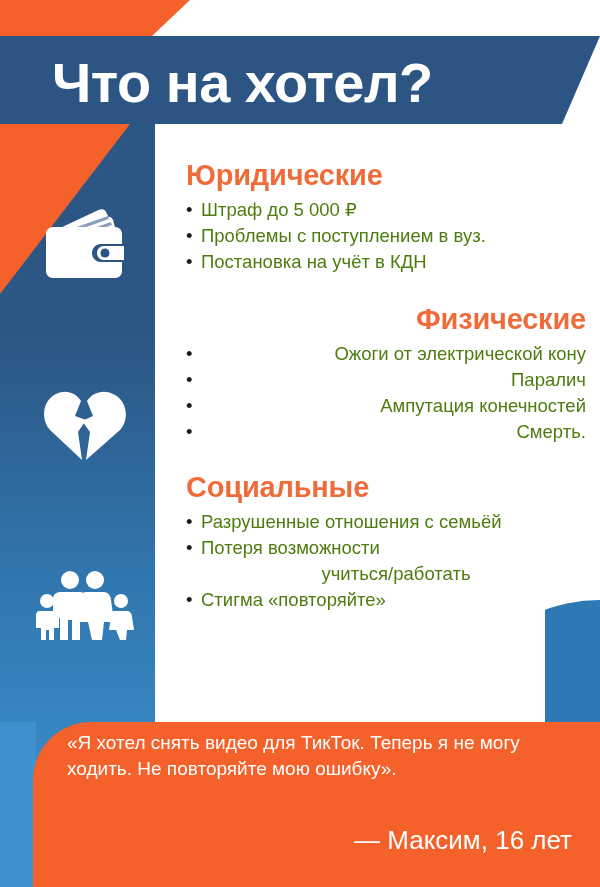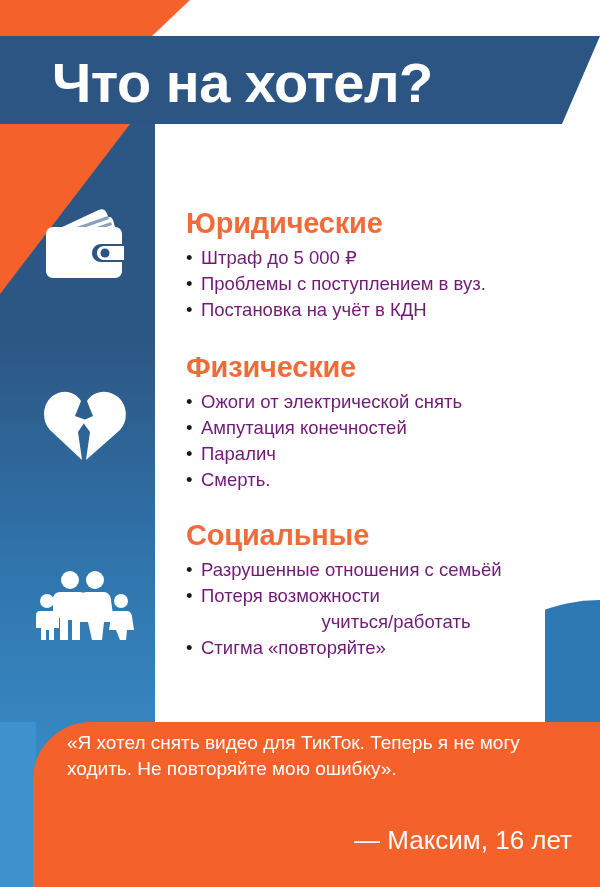--- a/index.html
+++ b/index.html
@@ -106,34 +106,34 @@
     margin:0 0 6px 0;
     line-height:1.1;
     letter-spacing:-0.2px;
   }
   .bullets{list-style:none;margin:0;padding:0;}
   .bullets li{
     position:relative;
     padding-left:15px;
     font-size:18.5px;
     line-height:1.30;
-    color:#701a75;
+    color:#4d7c0f;
     margin-bottom:2px;
   }
   .bullets li::before{
     content:"•";
     position:absolute;left:0;top:0;
     color:#1A1A1A;
     font-size:18.5px;
   }
   .bullets li.cont{padding-left:20px;text-align:center;}
   .bullets li.cont::before{content:"";}
 
-  .sec-gap-1{margin-bottom:30px;margin-top:48px;}
-  .sec-gap-2{margin-bottom:28px;}
+  .sec-gap-1{margin-bottom:30px;}
+  .sec-gap-2{margin-bottom:28px;text-align:right;}
 
   
   .quote-text{
     position:absolute;left:67px;top:730px;width:505px;
     color:#ffffff;
     font-size:19px;
     line-height:1.38;
   }
   .quote-author{
     position:absolute;left:67px;top:825px;width:505px;
@@ -210,23 +210,23 @@
       <ul class="bullets">
         <li>Штраф до 5 000 ₽</li>
         <li>Проблемы с поступлением в вуз.</li>
         <li>Постановка на учёт в КДН</li>
       </ul>
     </div>
 
     <div class="section sec-gap-2">
       <p class="section-heading">Физические</p>
       <ul class="bullets">
-        <li>Ожоги от электрической снять</li>
+        <li>Ожоги от электрической кону</li>
+        <li>Паралич</li>
         <li>Ампутация конечностей</li>
-        <li>Паралич</li>
         <li>Смерть.</li>
       </ul>
     </div>
 
     <div class="section">
       <p class="section-heading">Социальные</p>
       <ul class="bullets">
         <li>Разрушенные отношения с семьёй</li>
         <li>Потеря возможности</li>
         <li class="cont">учиться/работать</li>

